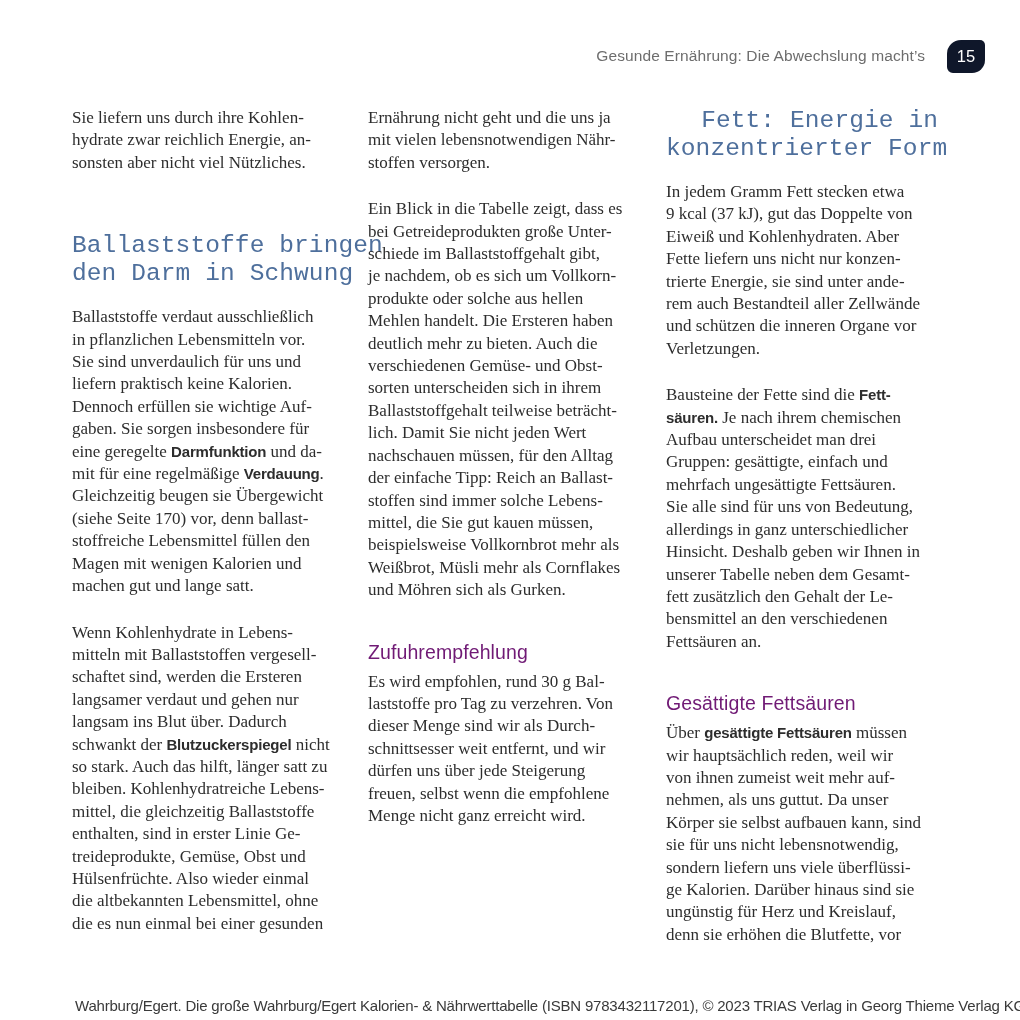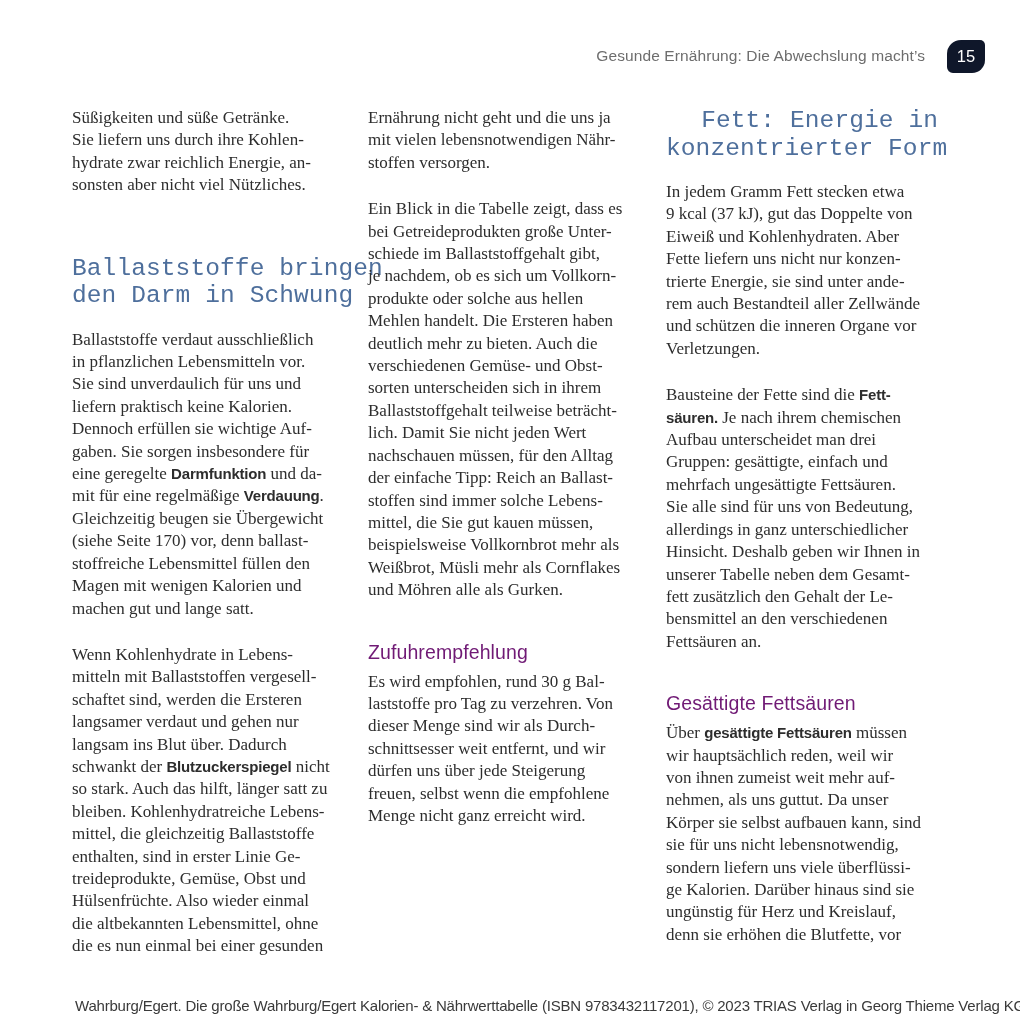--- a/index.html
+++ b/index.html
@@ -51,21 +51,20 @@
 </head>
 <body>
 
 <div class="page">
 
   <span class="running-head">Gesunde Ernährung: Die Abwechslung macht’s</span>
   <span class="page-badge">15</span>
 
   <div class="col col-1">
     <div class="para">
-        <div class="ln">Süßigkeiten und süße Getränke.</div>
         <div class="ln">Sie liefern uns durch ihre Kohlen-</div>
         <div class="ln">hydrate zwar reichlich Energie, an-</div>
         <div class="ln">sonsten aber nicht viel Nützliches.</div>
       </div>
     <h2 class="heading">
         <div class="ln">Ballaststoffe bringen</div>
         <div class="ln">den Darm in Schwung</div>
       </h2>
     <div class="para">
         <div class="ln">Ballaststoffe verdaut ausschließlich</div>
@@ -117,21 +116,21 @@
         <div class="ln">verschiedenen Gemüse- und Obst-</div>
         <div class="ln">sorten unterscheiden sich in ihrem</div>
         <div class="ln">Ballaststoffgehalt teilweise beträcht-</div>
         <div class="ln">lich. Damit Sie nicht jeden Wert</div>
         <div class="ln">nachschauen müssen, für den Alltag</div>
         <div class="ln">der einfache Tipp: Reich an Ballast-</div>
         <div class="ln">stoffen sind immer solche Lebens-</div>
         <div class="ln">mittel, die Sie gut kauen müssen,</div>
         <div class="ln">beispielsweise Vollkornbrot mehr als</div>
         <div class="ln">Weißbrot, Müsli mehr als Cornflakes</div>
-        <div class="ln">und Möhren alle als Gurken.</div>
+        <div class="ln">und Möhren sich als Gurken.</div>
       </div>
     <h3 class="subheading">Zufuhrempfehlung</h3>
     <div class="para">
         <div class="ln">Es wird empfohlen, rund 30 g Bal-</div>
         <div class="ln">laststoffe pro Tag zu verzehren. Von</div>
         <div class="ln">dieser Menge sind wir als Durch-</div>
         <div class="ln">schnittsesser weit entfernt, und wir</div>
         <div class="ln">dürfen uns über jede Steigerung</div>
         <div class="ln">freuen, selbst wenn die empfohlene</div>
         <div class="ln">Menge nicht ganz erreicht wird.</div>

